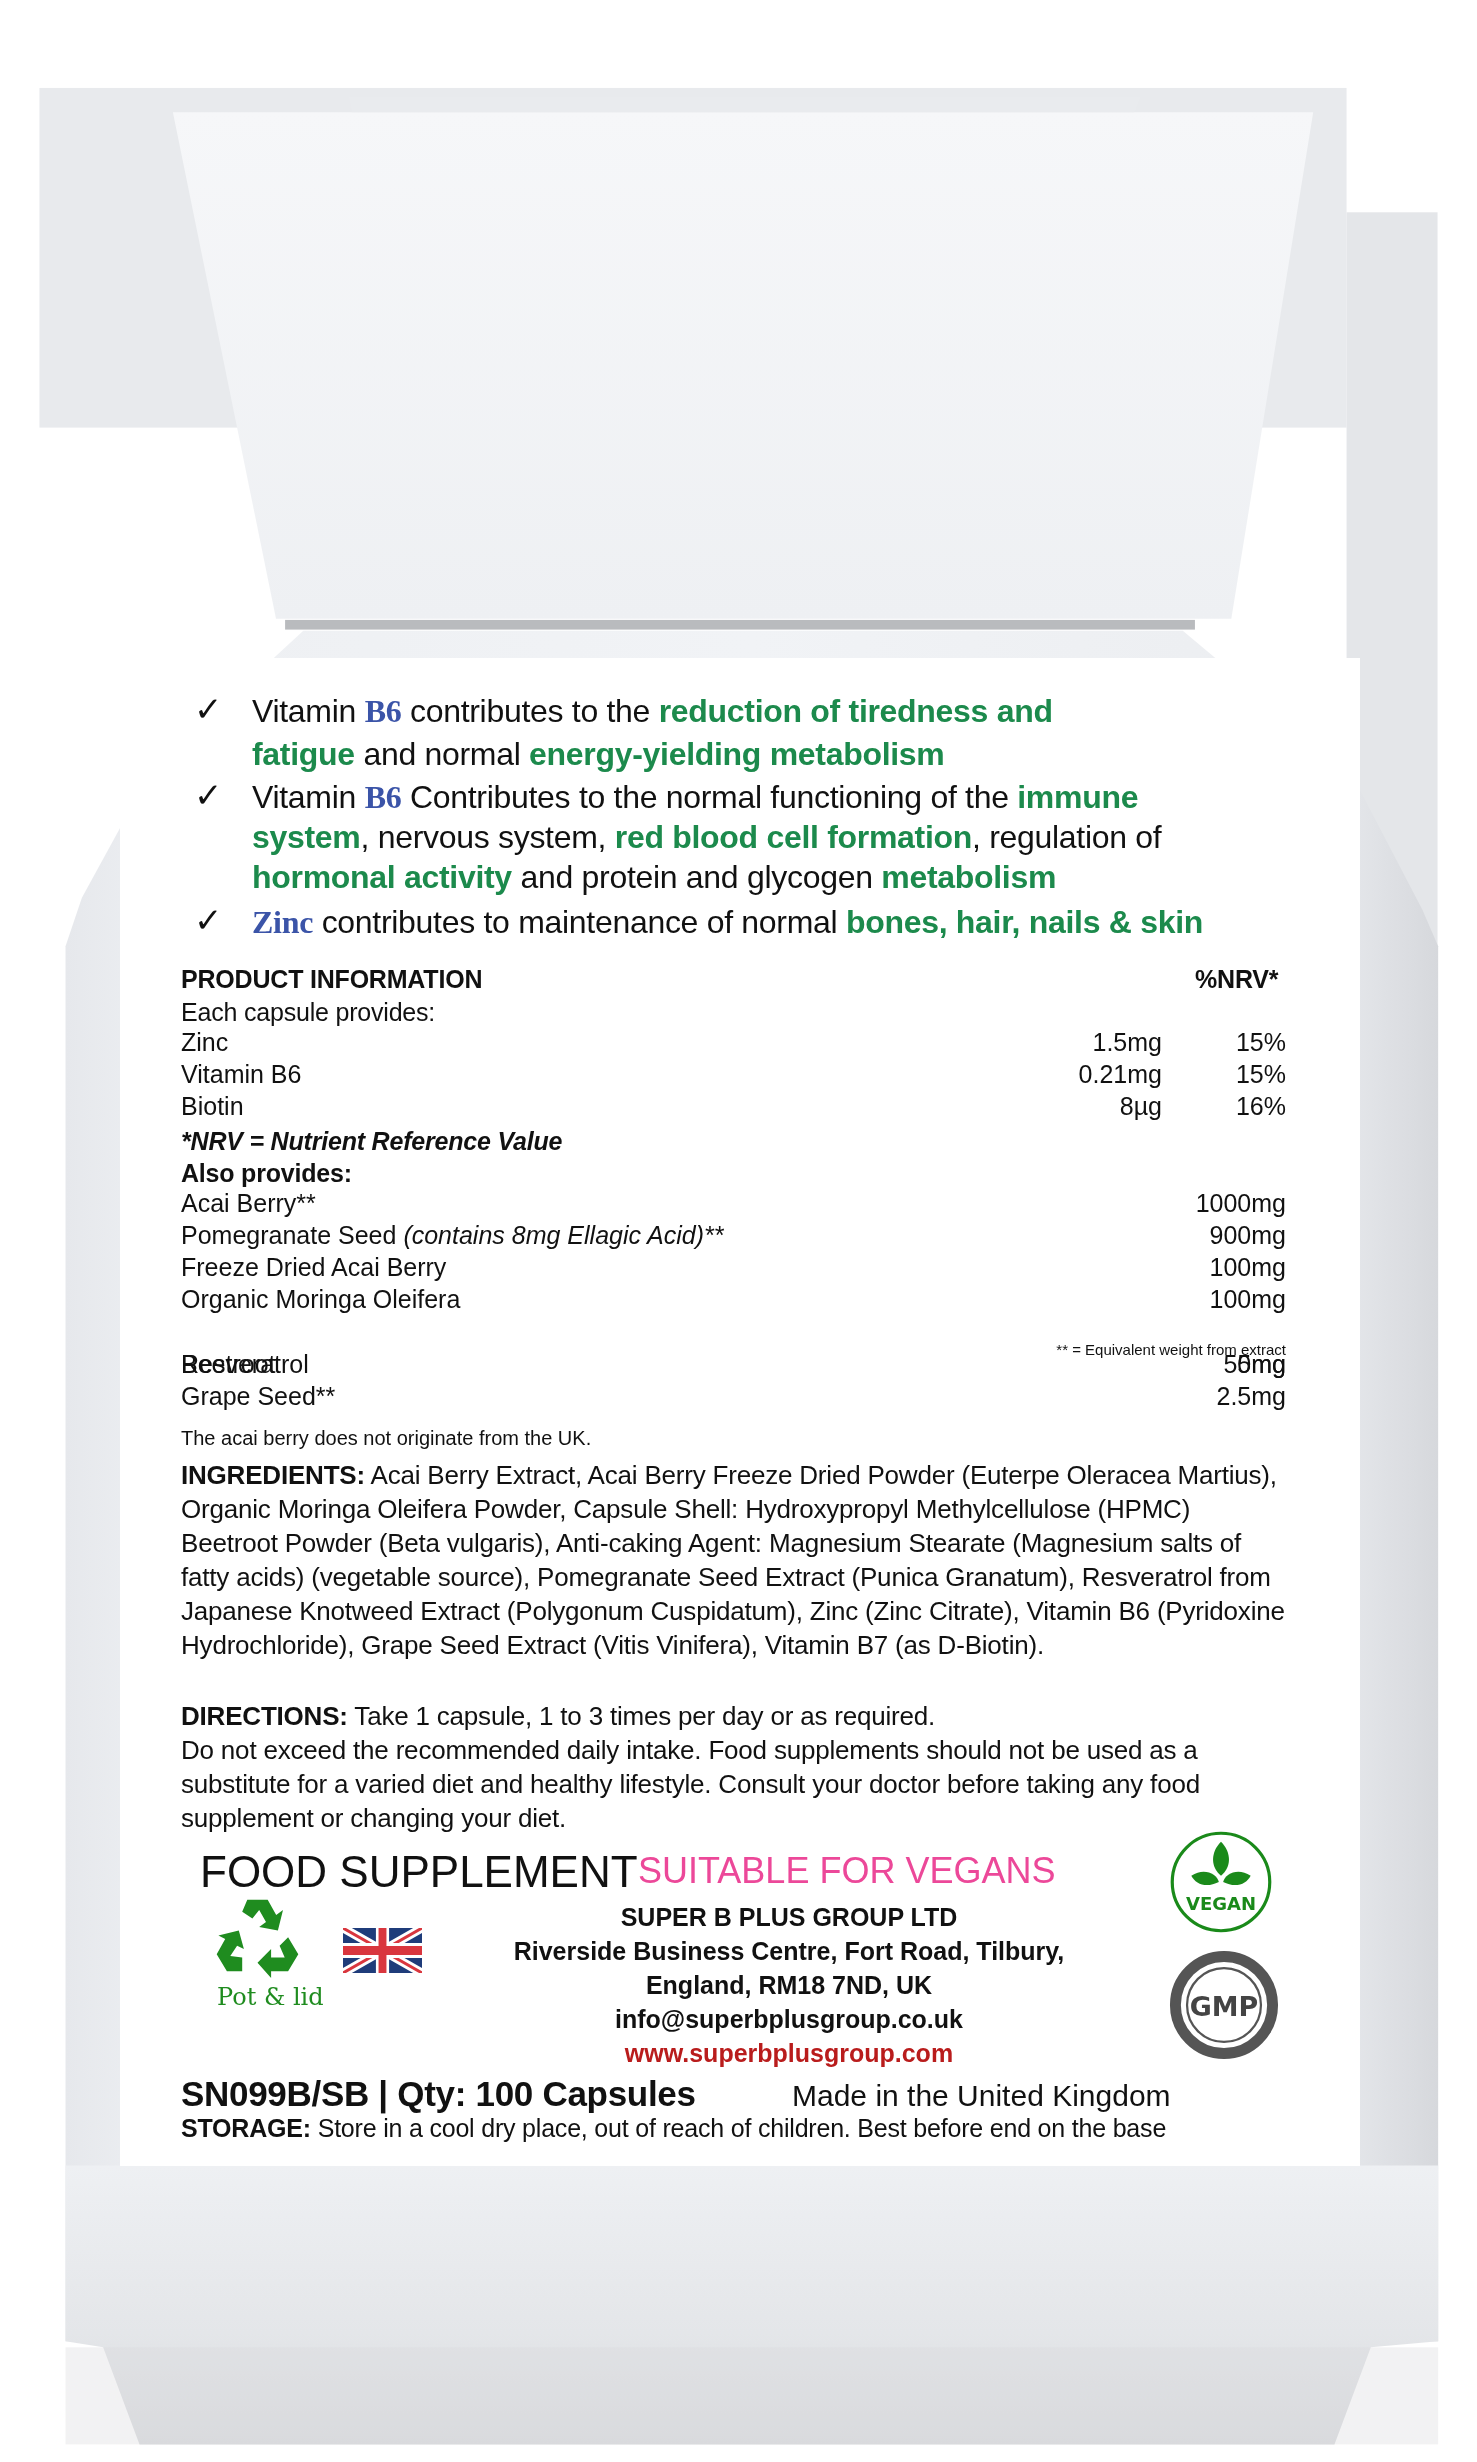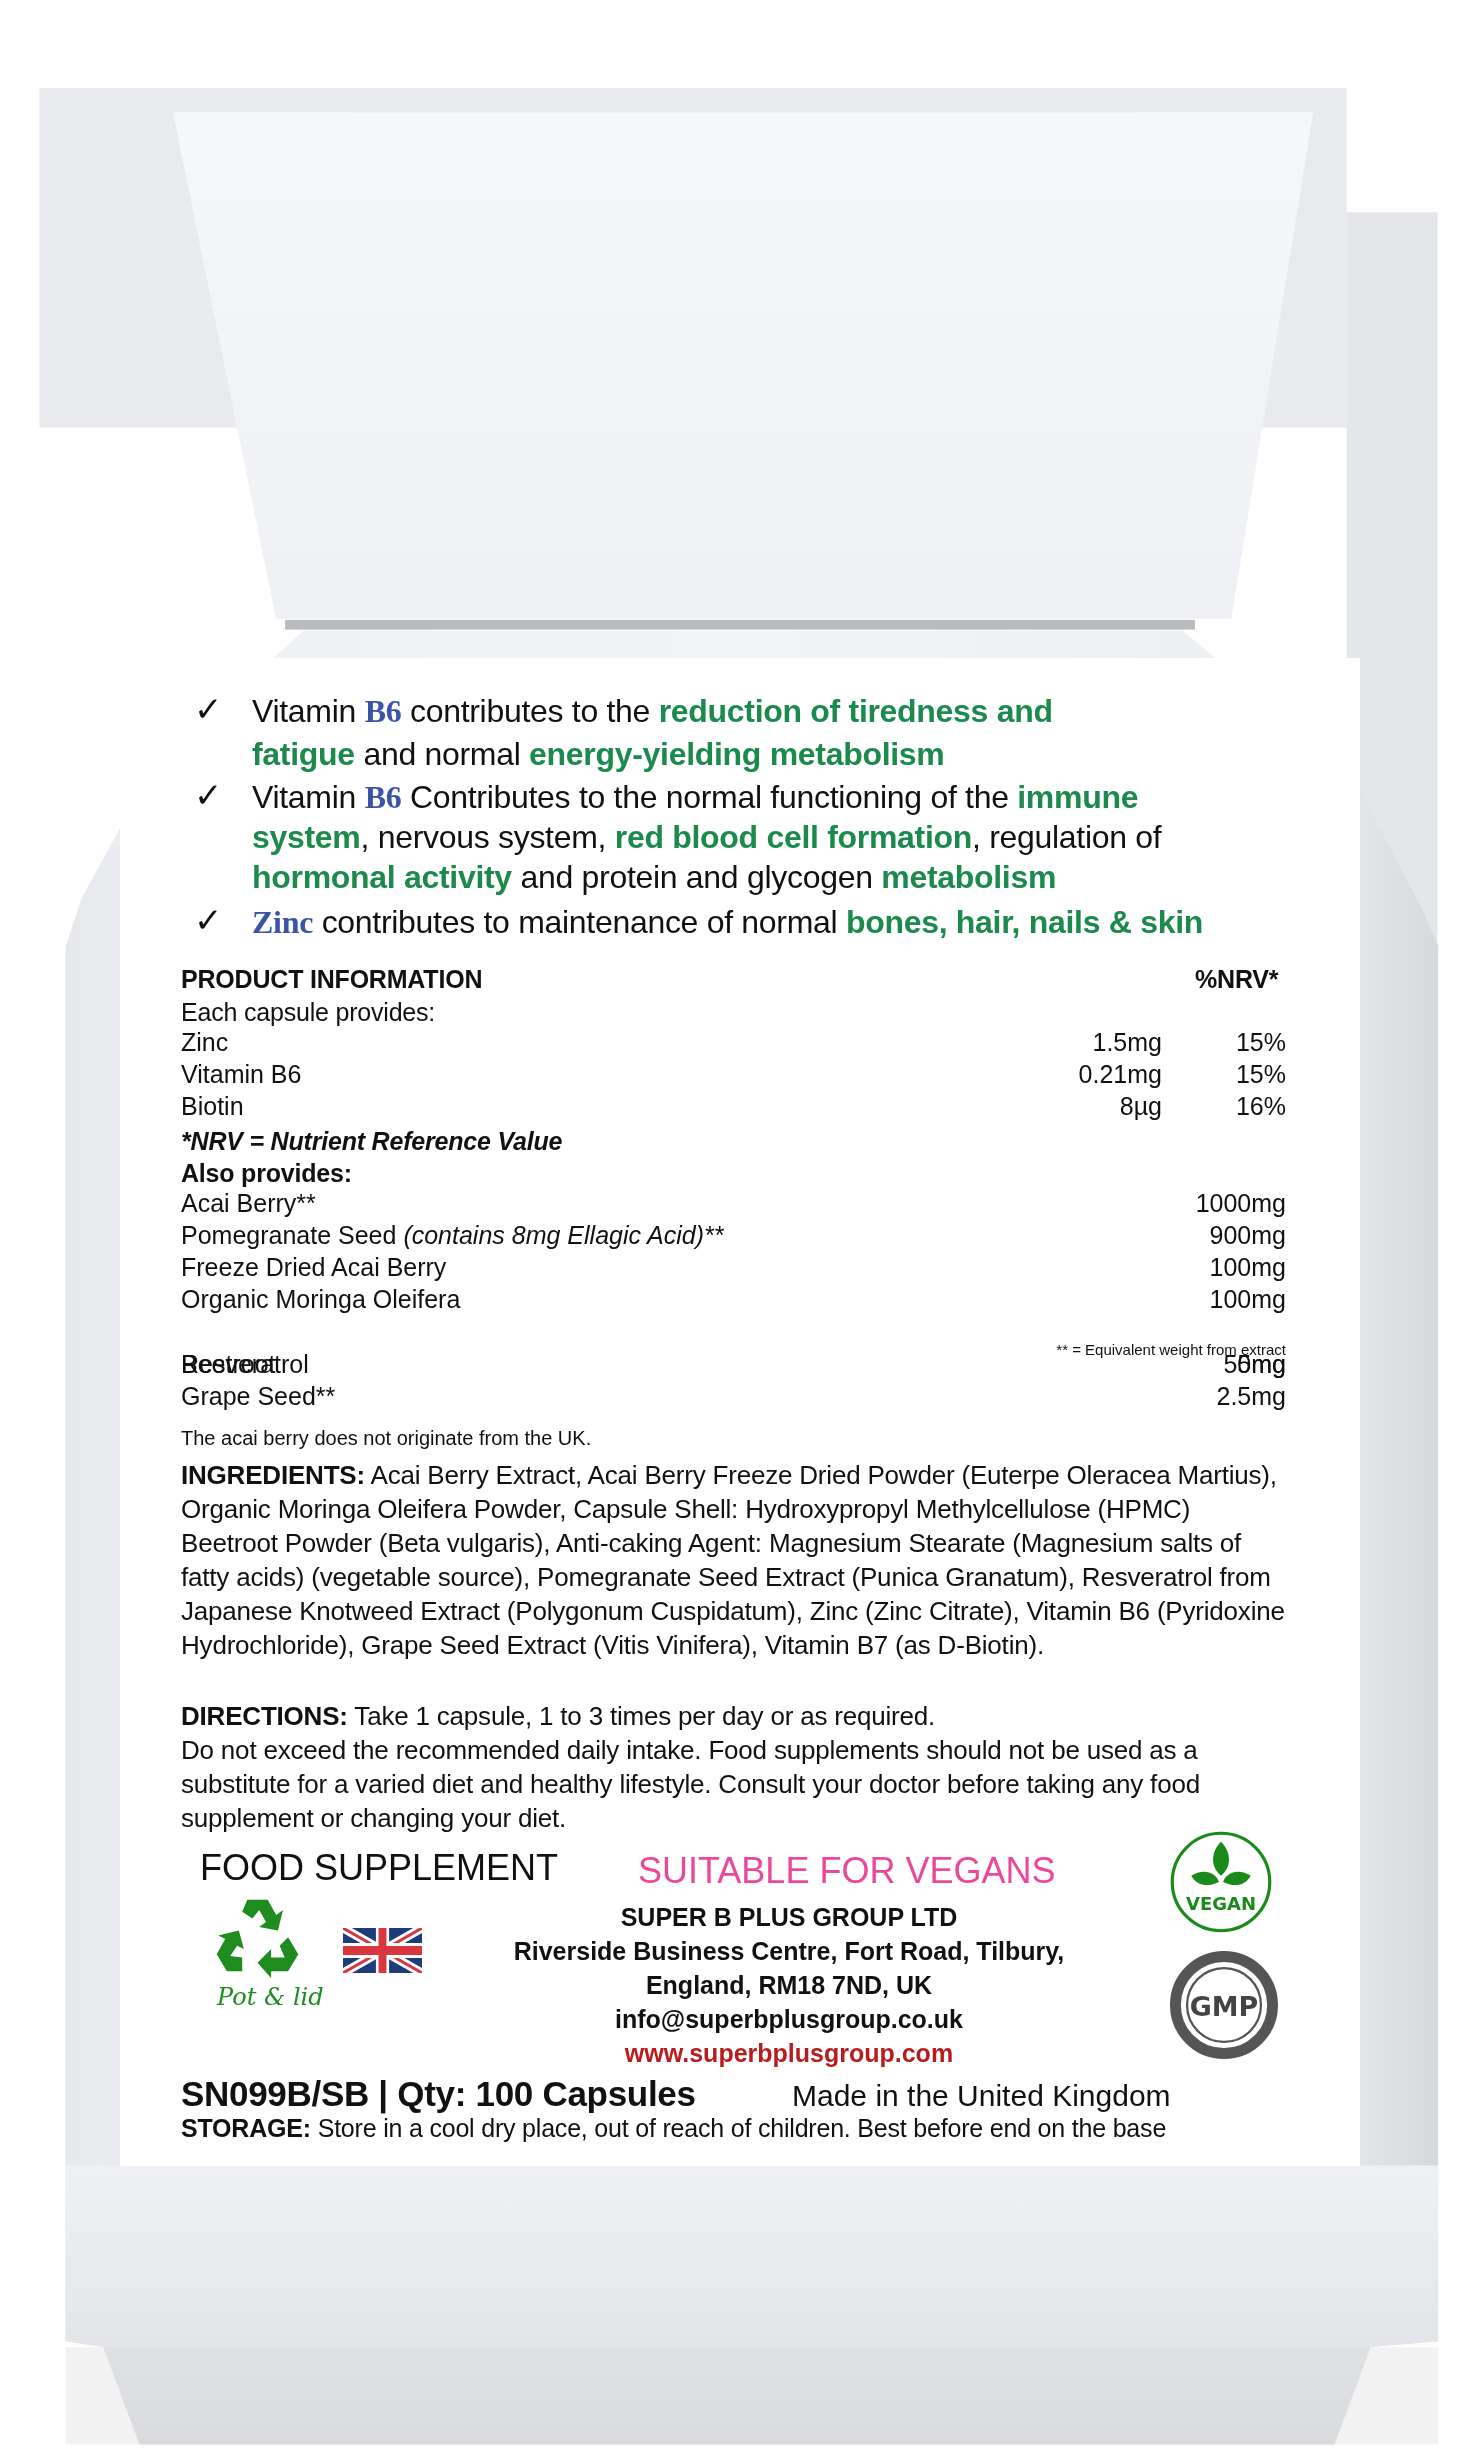--- a/index.html
+++ b/index.html
@@ -132,33 +132,33 @@
 
 <div class="para" style="top:1458px;">
   <b>INGREDIENTS:</b><span> Acai Berry Extract, Acai Berry Freeze Dried Powder (Euterpe Oleracea Martius), Organic Moringa Oleifera Powder, Capsule Shell: Hydroxypropyl Methylcellulose (HPMC) Beetroot Powder (Beta vulgaris), Anti-caking Agent: Magnesium Stearate (Magnesium salts of fatty acids) (vegetable source), Pomegranate Seed Extract (Punica Granatum), Resveratrol from Japanese Knotweed Extract (Polygonum Cuspidatum), Zinc (Zinc Citrate), Vitamin B6 (Pyridoxine Hydrochloride), Grape Seed Extract (Vitis Vinifera), Vitamin B7 (as D-Biotin).</span>
 </div>
 
 <div class="para" style="top:1699px;">
   <div><b>DIRECTIONS:</b><span> Take 1 capsule, 1 to 3 times per day or as required.</span></div>
   <div>Do not exceed the recommended daily intake. Food supplements should not be used as a substitute for a varied diet and healthy lifestyle. Consult your doctor before taking any food supplement or changing your diet.</div>
 </div>
 
-<div class="abs" style="left:200px; top:1847px; font-size:36px;text-align:center;">FOOD SUPPLEMENT</div>
+<div class="abs" style="left:200px; top:1847px; font-size:44px;text-align:center;">FOOD SUPPLEMENT</div>
 <div class="abs" style="left:638px; top:1850px; font-size:36px; color:#ec4899;">SUITABLE FOR VEGANS</div>
 
 <div class="abs" style="left:215px; top:1893px; width:85px; height:85px;">
   <svg width="85" height="85" viewBox="0 0 100 100">
     <g fill="#1f8c1f">
       <path d="M38,8 L62,8 L72,26 L80,20 L74,44 L52,40 L60,34 L52,20 L44,30 L32,22 Z"></path>
       <path d="M86,52 L98,72 L86,92 L66,92 L66,100 L50,82 L66,66 L66,76 L82,76 L76,62 Z"></path>
       <path d="M14,92 L2,72 L12,54 L4,50 L28,44 L34,66 L26,62 L18,74 L32,76 L32,92 Z"></path>
     </g>
   </svg>
 </div>
-<div class="abs" style="left:217px; top:1983px; font-size:24px; color:#1f8c1f; font-style:italic; font-family:'DejaVu Serif', serif;">Pot &amp; lid</div>
+<div class="abs" style="left:217px; top:1983px; font-size:24px; color:#1f8c1f; font-family:'DejaVu Serif', serif;">Pot &amp; lid</div>
 
 <div class="abs" style="left:343px; top:1928px; width:79px; height:45px;">
   <svg width="79" height="45" viewBox="0 0 60 30" preserveAspectRatio="none">
     <rect width="60" height="30" fill="#1f3c7a"></rect>
     <path d="M0,0 L60,30 M60,0 L0,30" stroke="#fff" stroke-width="6"></path>
     <path d="M0,0 L60,30 M60,0 L0,30" stroke="#d9363e" stroke-width="2"></path>
     <path d="M30,0 V30 M0,15 H60" stroke="#fff" stroke-width="10"></path>
     <path d="M30,0 V30 M0,15 H60" stroke="#d9363e" stroke-width="6"></path>
   </svg>
 </div>

